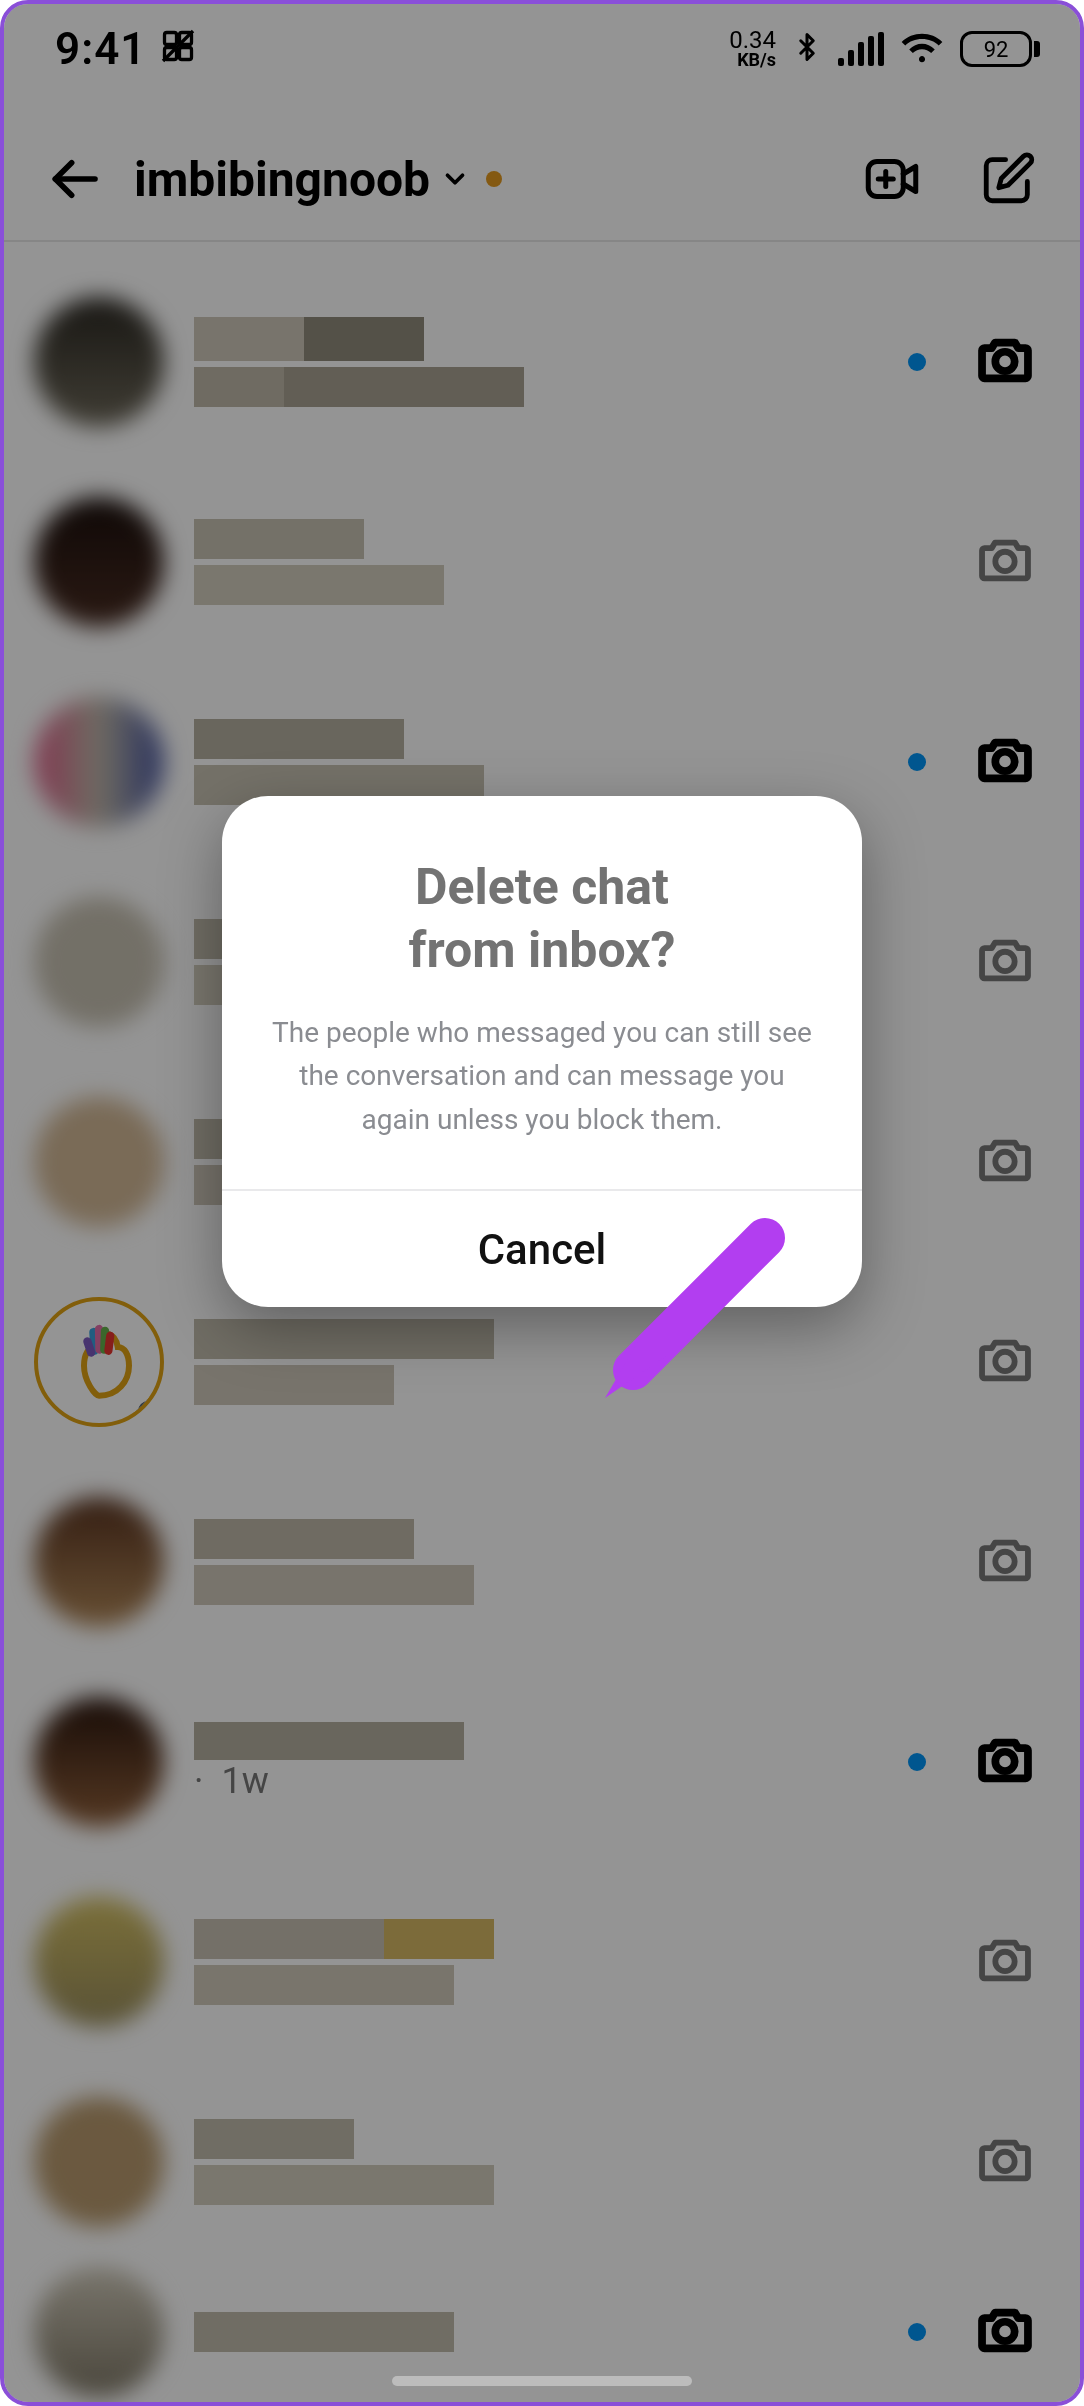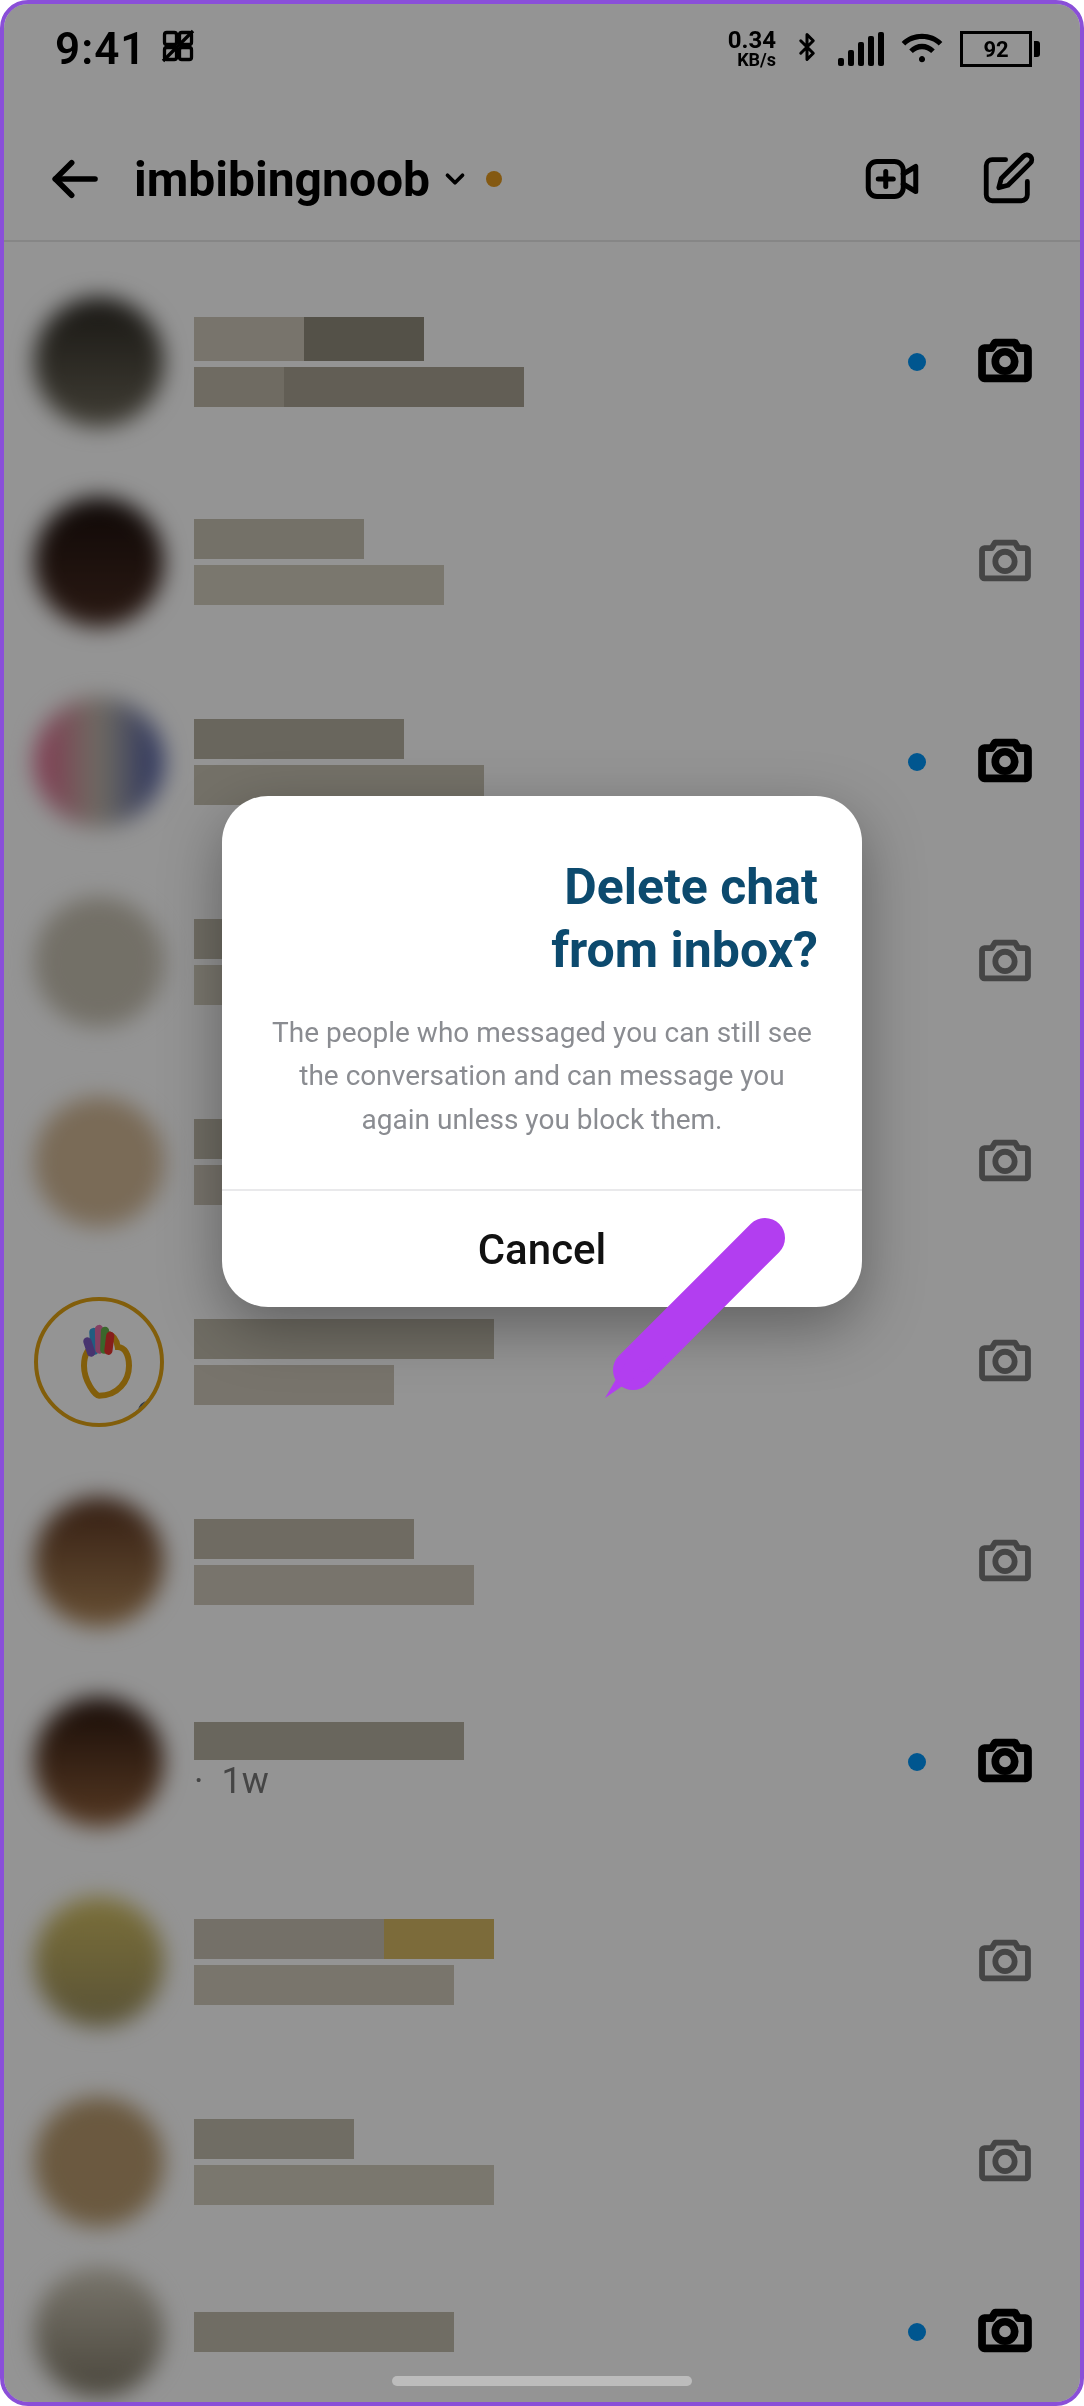--- a/index.html
+++ b/index.html
@@ -4,27 +4,27 @@
 <style>
   * { margin: 0; padding: 0; box-sizing: border-box; font-family: -apple-system, BlinkMacSystemFont, "Segoe UI", Roboto, Helvetica, Arial, sans-serif; }
   html, body { width: 1084px; height: 2406px; overflow: hidden; background: #fff; }
   .frame { position: relative; width: 1084px; height: 2406px; border: 4px solid #8a4fd8; border-radius: 28px; overflow: hidden; background:#fff; }
 
   
   .statusbar { position:absolute; top:0; left:11px; right:0; height:90px; display:flex; align-items:center; justify-content:space-between; padding:0 40px; color:#000; font-weight:600; }
   .status-left { display:flex; align-items:center; gap:14px; font-size:44px; letter-spacing:1px;}
   .status-right { display:flex; align-items:center; gap:16px; }
   .kbs { text-align:right; line-height:0.9; }
-  .kbs .n{ font-size:24px; font-weight:700; display:block;}
+  .kbs .n{ font-size:24px; font-weight:400; display:block;}
   .kbs .u{ font-size:18px; font-weight:700; display:block;}
   .sig-bars { display:flex; align-items:flex-end; gap:4px; height:34px; }
   .sig-bars span { width:6px; background:#000; border-radius:2px; }
   .sig-bars span:nth-child(1){height:8px}.sig-bars span:nth-child(2){height:16px}.sig-bars span:nth-child(3){height:24px}.sig-bars span:nth-child(4){height:30px}.sig-bars span:nth-child(5){height:34px}
   .batt { display:flex; align-items:center; gap:2px;}
-  .batt-body { width:72px; height:36px; border:3px solid #000; border-radius:0; display:flex; align-items:center; justify-content:center; font-size:22px; font-weight:700;}
+  .batt-body { width:72px; height:36px; border:3px solid #000; border-radius:12px; display:flex; align-items:center; justify-content:center; font-size:22px; font-weight:400;}
   .batt-tip { width:6px; height:16px; background:#000; border-radius:0 3px 3px 0;}
 
   
   .navbar { position:absolute; top:120px; left:0; right:0; height:110px; display:flex; align-items:center; padding:0 40px; gap:30px;}
   .back-btn { width:60px; height:60px; display:flex; align-items:center; justify-content:center; }
   .title-wrap { display:flex; align-items:center; gap:10px; }
   .title { font-size:48px; font-weight:700; }
   .chev { width:30px; height:30px; }
   .dot-ind { width:16px; height:16px; background:#e49a1f; border-radius:50%; margin-left:6px;}
   .nav-spacer { flex:1; }
@@ -48,21 +48,21 @@
   .visible-meta .age { font-weight:400; color:#777;}
 
   
   .mosaic { display:flex; gap:0; flex-wrap:wrap; width:360px;}
   .mosaic span { display:block; }
 
   
   .scrim { position:absolute; inset:0; background:rgba(0,0,0,.42); }
   .dialog { position:absolute; left:50%; top:792px; transform:translateX(-50%); width:640px; background:#fff; border-radius:46px; overflow:hidden; box-shadow:0 20px 60px rgba(0,0,0,.35);}
   .dialog-body { padding:60px 44px 48px; text-align:center;}
-  .dialog-title { font-size:50px; font-weight:700; line-height:1.25; color:#0c4a6e;text-align:right;}
+  .dialog-title { font-size:50px; font-weight:700; line-height:1.25; color:#737373;}
   .dialog-msg { margin-top:30px; font-size:28px; line-height:1.55; color:#8a8c91; }
   .dialog-btn { height:118px; display:flex; align-items:center; justify-content:center; font-size:42px; border-top:2px solid #e9e9eb;}
   .dialog-btn.delete { color:#e7352f; font-weight:700;}
   .dialog-btn.cancel { color:#111; font-weight:500;}
 
   
   .annot-arrow { position:absolute; left:585px; top:1210px; width:200px; height:200px; pointer-events:none;}
 
   
   .home-indicator { position:absolute; bottom:16px; left:50%; transform:translateX(-50%); width:300px; height:10px; background:#bcbcbc; border-radius:10px; }

